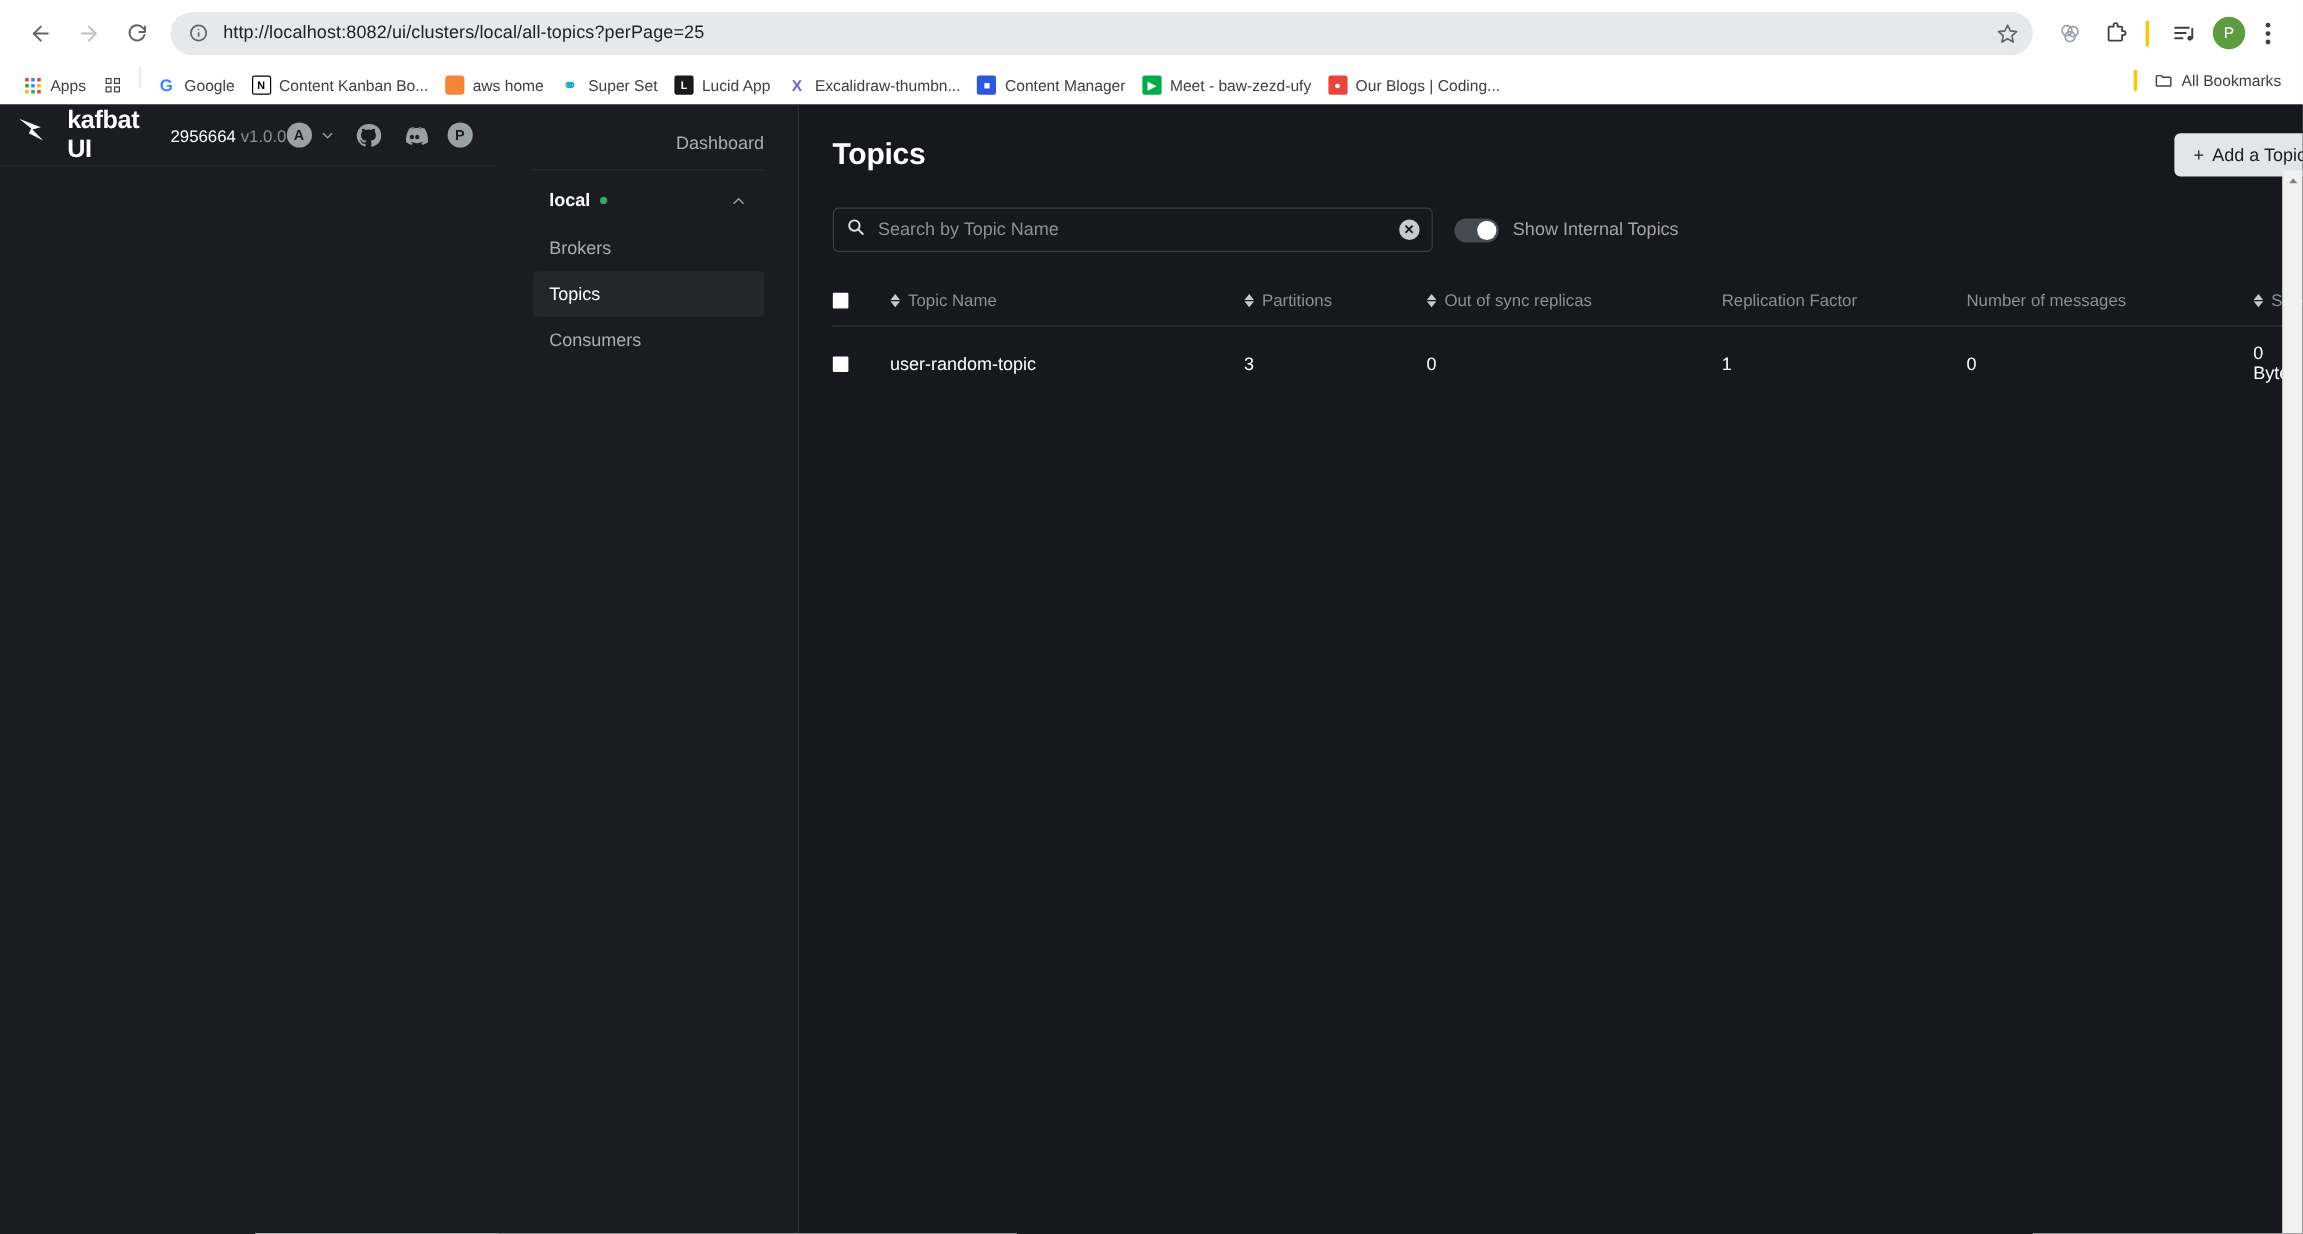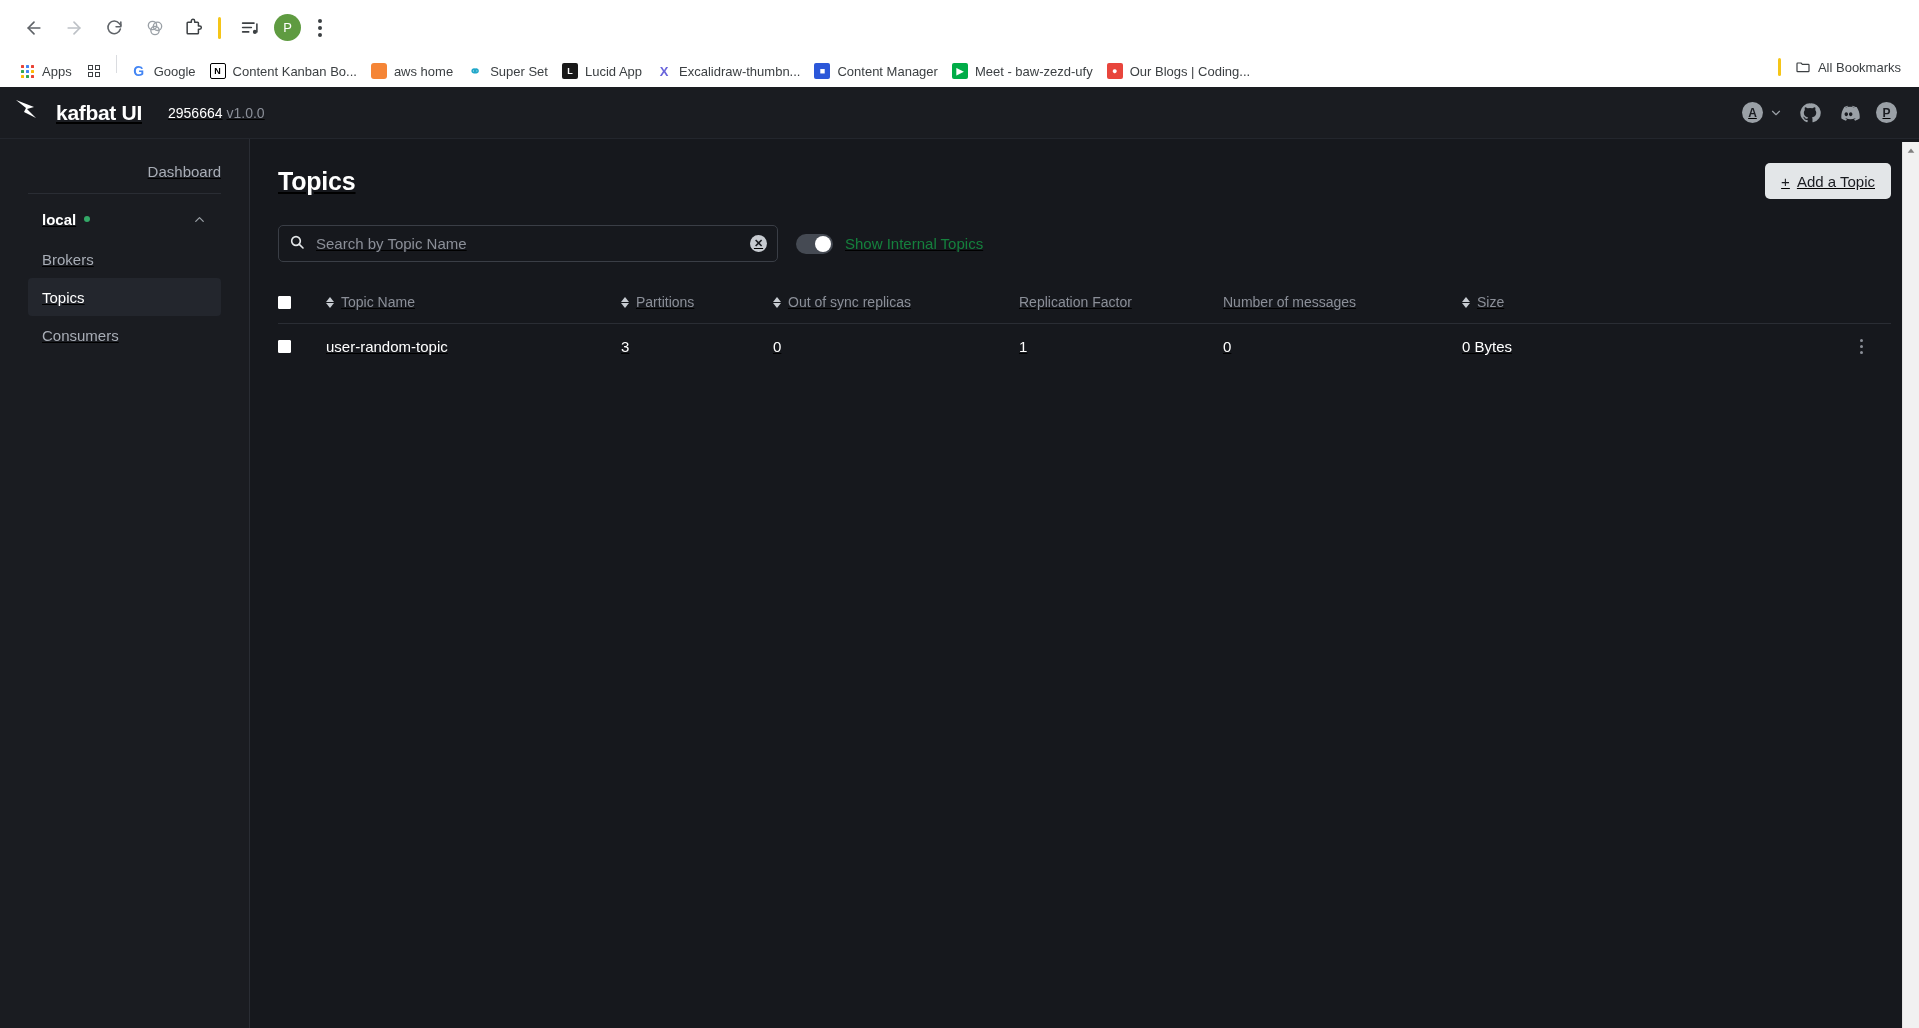--- a/index.html
+++ b/index.html
@@ -51,21 +51,21 @@
   .bm .lbl { font-size:13px; color:#3c4043; }
   .bm-sep { width:1px; height:18px; background:#dadce0; margin: 0 7px; flex:0 0 auto;}
   .apps-grid { display:grid; grid-template-columns:repeat(3,3px); grid-template-rows:repeat(3,3px); gap:2px; }
   .apps-grid i { width:3px;height:3px;display:block;border-radius:0.5px;}
   .sq-grid { display:grid; grid-template-columns:repeat(2,5px); grid-template-rows:repeat(2,5px); gap:2px; }
   .sq-grid i { width:5px;height:5px;border:1.3px solid #3c4043;display:block;}
   .favicon { width:16px;height:16px;flex:0 0 auto;display:flex;align-items:center;justify-content:center;border-radius:2px;font-size:10px;font-weight:bold;color:#fff;}
   .bm-right { position:absolute; right:11px; display:flex; align-items:center; }
 
   
-  .app { flex:1 1 auto; display:flex; flex-direction:column; background:#1a1c21; position:relative; overflow:hidden;text-decoration:underline;}
+  .app { flex:1 1 auto; display:flex; background:#1a1c21; position:relative; overflow:hidden;}
   .app-header {
     height: 52px; flex:0 0 52px; background:#1a1c21; display:flex; align-items:center;
     padding: 0 22px 0 14px; border-bottom:1px solid #23262d;
   }
   .brand { display:flex; align-items:center; gap:12px; }
   .brand-name { font-size:21px; font-weight:bold; color:#ffffff; letter-spacing:-0.3px;}
   .version { margin-left:26px; font-size:14px; color:#ffffff; }
   .version .v { color:#8b8f98; margin-left:4px;}
   .header-right { margin-left:auto; display:flex; align-items:center; gap:16px;}
   .circ-icon { width:21px;height:21px;border-radius:50%;background:#9aa0a6;color:#1a1c21;display:flex;align-items:center;justify-content:center;font-size:12px;font-weight:bold;cursor:pointer;}
@@ -109,21 +109,21 @@
   }
   .search-box input {
     flex:1 1 auto; background:transparent; border:none; outline:none; color:#e3e6e8;
     font-size:15px; font-family:"Liberation Sans", sans-serif;
   }
   .search-box input::placeholder { color:#8b8f98; }
   .clear-btn { width:17px;height:17px;border-radius:50%;background:#c7cbd1;color:#16181d;display:flex;align-items:center;justify-content:center;font-size:11px;cursor:pointer;flex:0 0 auto;font-weight:bold;}
   .toggle-wrap { display:flex; align-items:center; gap:12px; }
   .toggle { width:37px;height:20px;border-radius:10px;background:#454a53;position:relative;cursor:pointer;flex:0 0 auto;}
   .toggle .knob { width:16px;height:16px;border-radius:50%;background:#ffffff;position:absolute;top:2px;left:19px;}
-  .toggle-label { font-size:15px; color:#15803d; font-weight:500;}
+  .toggle-label { font-size:15px; color:#a3a3a3; font-weight:500;}
 
   .action-row { display:flex; gap:8px; margin-top:25px;}
   .act-btn {
     background:#23262d; color:#4d525b; border:none; border-radius:5px; height:36px; padding:0 16px;
     font-size:15px; cursor:default; font-family:"Liberation Sans", sans-serif;
   }
 
   table.topics { width:100%; border-collapse:collapse; margin-top:22px; table-layout:fixed;}
   table.topics th {
     text-align:left; font-size:14px; font-weight:normal; color:#8b8f98; padding: 10px 0 13px 0;
@@ -175,20 +175,35 @@
           <polyline points="12 5 19 12 12 19"></polyline>
         </svg>
     </div>
     <div class="nav-btn">
       <svg width="19" height="19" viewBox="0 0 24 24" fill="none" stroke="#5f6368" stroke-width="2" stroke-linecap="round" stroke-linejoin="round">
           <polyline points="20 5 20 11 14 11"></polyline>
           <path d="M19.4 14a8 8 0 1 1-1.6-7.4L20 9"></path>
         </svg>
     </div>
 
+    <div class="omnibox">
+      <div class="info-icon">
+        <svg width="17" height="17" viewBox="0 0 24 24" fill="none" stroke="#5f6368" stroke-width="2">
+            <circle cx="12" cy="12" r="9"></circle>
+            <line x1="12" y1="11" x2="12" y2="16.5"></line>
+            <circle cx="12" cy="7.8" r="0.9" fill="#5f6368" stroke="none"></circle>
+          </svg>
+      </div>
+      <div class="url">http://localhost:8082/ui/clusters/local/all-topics?perPage=25</div>
+      <div class="star">
+        <svg width="18" height="18" viewBox="0 0 24 24" fill="none" stroke="#5f6368" stroke-width="1.8" stroke-linejoin="round">
+            <polygon points="12 2.6 15 9 22 9.8 16.8 14.5 18.3 21.4 12 17.8 5.7 21.4 7.2 14.5 2 9.8 9 9"></polygon>
+          </svg>
+      </div>
+    </div>
 
     <div class="tool-icon">
       <svg width="20" height="20" viewBox="0 0 24 24" fill="none" stroke="#9aa0a6" stroke-width="1.6">
           <circle cx="9" cy="9" r="5"></circle>
           <circle cx="15" cy="10" r="5"></circle>
           <circle cx="12" cy="15" r="5"></circle>
         </svg>
     </div>
     <div class="tool-icon">
       <svg width="20" height="20" viewBox="0 0 24 24" fill="none" stroke="#3c4043" stroke-width="1.8" stroke-linejoin="round">

